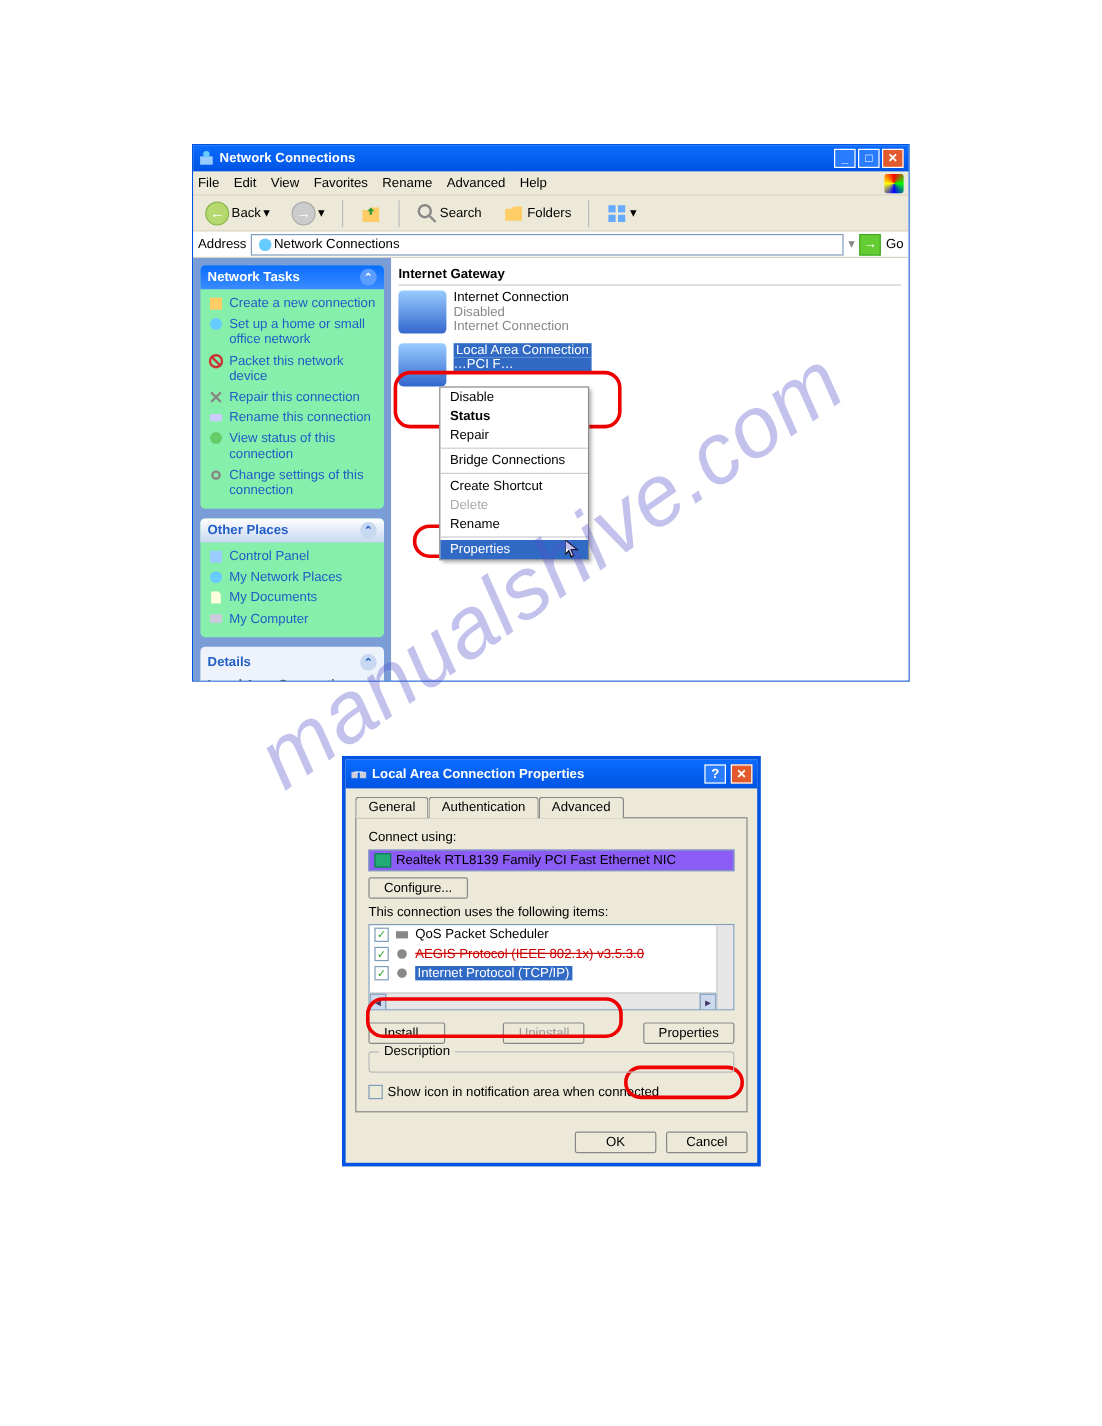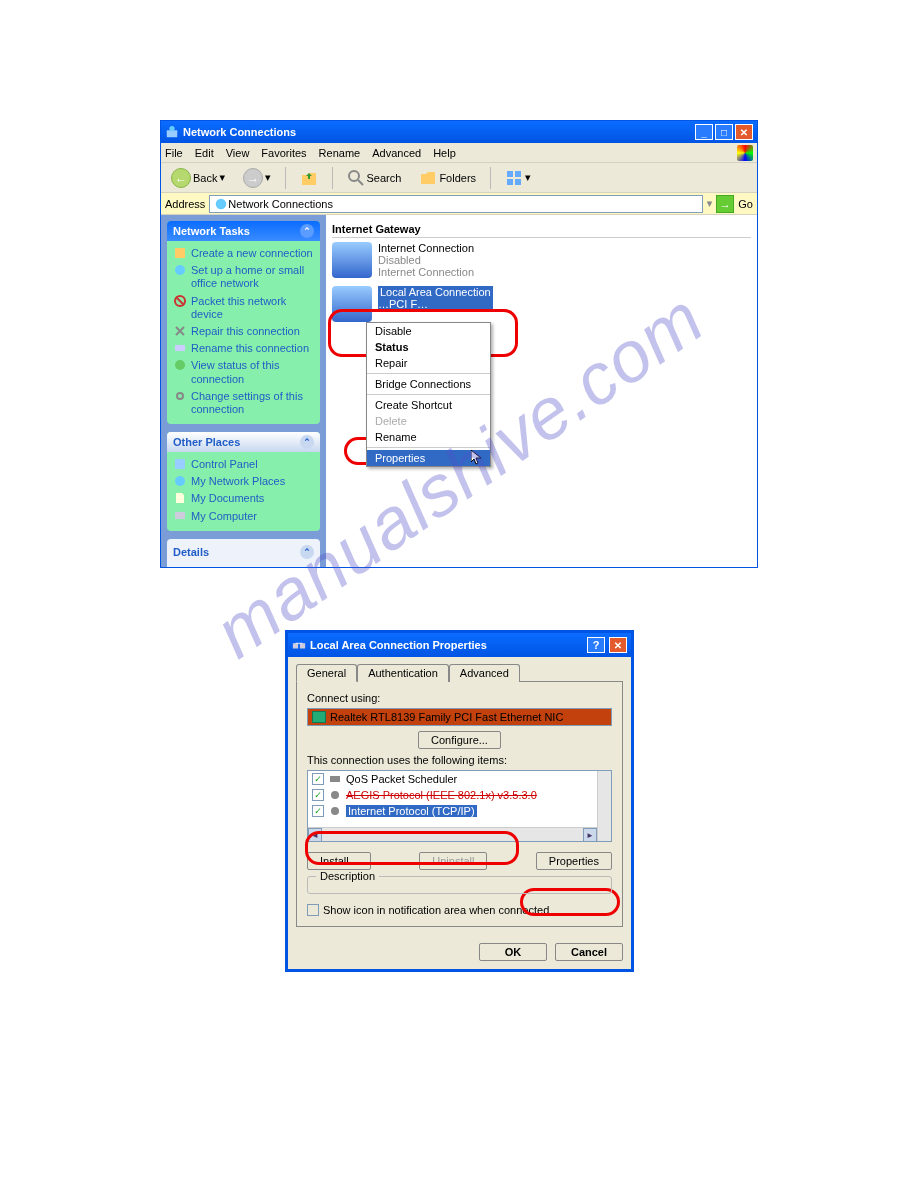--- a/index.html
+++ b/index.html
@@ -16,21 +16,21 @@
   .wctrl .close { background:#e35b2c; }
   .menubar { height:20px; background:#ece9d8; border-bottom:1px solid #d6d2c2; display:flex; align-items:center; padding:0 4px; gap:12px; }
   .menubar span { cursor:pointer; }
   .menubar .winlogo { margin-left:auto; width:16px; height:16px; background:conic-gradient(#f00,#0f0,#00f,#ff0,#f00); border-radius:2px; }
   .toolbar { height:30px; background:#ece9d8; border-bottom:1px solid #d6d2c2; display:flex; align-items:center; padding:0 4px; gap:6px; }
   .tbtn { display:flex; align-items:center; gap:2px; padding:2px 6px; border-radius:3px; cursor:pointer; }
   .tbtn .circ { width:20px; height:20px; border-radius:50%; background:#b5d96e; border:1px solid #8ab54a; display:flex; align-items:center; justify-content:center; color:#fff; font-size:12px; }
   .tbtn.gray .circ { background:#ccc; border-color:#aaa; }
   .tico { width:18px; height:18px; display:inline-block; }
   .sep { width:1px; height:22px; background:#bbb; margin:0 2px; }
-  .addressbar { height:22px; background:#fef9c3; border-bottom:1px solid #d6d2c2; display:flex; align-items:center; padding:0 4px; gap:4px; }
+  .addressbar { height:22px; background:#ffffff; border-bottom:1px solid #d6d2c2; display:flex; align-items:center; padding:0 4px; gap:4px; }
   .addressbar .field { flex:1; background:#fff; border:1px solid #7f9db9; height:18px; padding:0 4px; display:flex; align-items:center; }
   .gobtn { width:18px; height:18px; background:#6c3; border:1px solid #4a2; color:#fff; display:flex; align-items:center; justify-content:center; font-size:11px; }
   .body1 { display:flex; height:calc(100% - 94px); }
   .sidebar { width:165px; background:#7a9dd8; padding:6px; overflow:hidden; }
   .panel { background:#86efac; border-radius:4px; margin-bottom:8px; }
   .panel .phead { background:linear-gradient(#fff,#c7d8f0); color:#215dc6; font-weight:bold; padding:3px 6px; display:flex; align-items:center; border-radius:4px 4px 0 0; }
   .panel.dark .phead { background:linear-gradient(#0a6cff,#3a8cff); color:#fff; }
   .panel .phead .chev { margin-left:auto; width:14px; height:14px; border-radius:50%; background:#c7d8f0; color:#215dc6; font-size:9px; display:flex; align-items:center; justify-content:center; }
   .panel.dark .phead .chev { background:#5a9cff; color:#fff; }
   .panel ul { list-style:none; margin:0; padding:4px 6px 6px; }
@@ -56,34 +56,34 @@
   .cursor svg { width:100%; height:100%; }
 
   
   .dlg { position:absolute; left:285px; top:630px; width:349px; border:3px solid #0054e3; background:#ece9d8; font-size:11px; }
   .dlg .titlebar { height:24px; }
   .help { width:18px; height:16px; border:1px solid #fff; background:#2a7cff; display:flex; align-items:center; justify-content:center; color:#fff; margin-right:2px; }
   .tabstrip { display:flex; padding:6px 8px 0; gap:0; }
   .tab { background:#ece9d8; border:1px solid #888; border-bottom:none; padding:2px 10px; border-radius:3px 3px 0 0; position:relative; top:1px; cursor:pointer; }
   .tab.active { background:#ece9d8; z-index:1; border-bottom:1px solid #ece9d8; }
   .tabbody { margin:0 8px 8px; border:1px solid #888; background:#ece9d8; padding:10px; }
-  .field2 { background:#c2410c; border:1px solid #7f9db9; padding:2px 4px; display:flex; align-items:center; gap:4px; }
+  .field2 { background:#8b5cf6; border:1px solid #7f9db9; padding:2px 4px; display:flex; align-items:center; gap:4px; }
   .btn2 { background:#ece9d8; border:1px solid #888; padding:2px 12px; cursor:pointer; border-radius:2px; }
   .btn2.dis { color:#999; }
   .listbox { background:#fff; border:1px solid #7f9db9; height:72px; position:relative; overflow:hidden; }
   .listbox .row { padding:1px 4px; display:flex; align-items:center; gap:4px; }
   .listbox .row .cb { width:12px; height:12px; border:1px solid #7f9db9; display:flex; align-items:center; justify-content:center; font-size:9px; color:#21a121; }
   .listbox .row.hl .txt { background:#316ac5; color:#fff; padding:0 2px; }
   .scrollv { position:absolute; right:0; top:0; bottom:0; width:14px; background:#e6e6e6; border-left:1px solid #ccc; }
   .scrollh { position:absolute; left:0; right:14px; bottom:0; height:14px; background:#e6e6e6; border-top:1px solid #ccc; display:flex; }
   .scrollh .arr { width:14px; height:14px; background:#ccd9ec; border:1px solid #7f9db9; display:flex; align-items:center; justify-content:center; font-size:8px; color:#436; }
   .scrollh .track { flex:1; }
   .groupbox { border:1px solid #bbb; border-radius:3px; padding:8px; margin-top:6px; position:relative; }
   .groupbox .glabel { position:absolute; top:-7px; left:8px; background:#ece9d8; padding:0 4px; }
-  .dlgfoot { display:flex; justify-content:flex-end; gap:8px; padding:8px;font-weight:bold; }
+  .dlgfoot { display:flex; justify-content:flex-end; gap:8px; padding:8px; }
   .nicico { width:14px; height:12px; background:#2a7; border:1px solid #175; display:inline-block; }
   .strike { text-decoration:line-through; color:#c00; }
   svg.si { width:14px; height:14px; vertical-align:middle; }
 </style>
 </head>
 <body>
 
 <div class="watermark">manualshive.com</div>
 
 <div class="win1">
@@ -274,21 +274,21 @@
     <div class="tab active">General</div>
     <div class="tab">Authentication</div>
     <div class="tab">Advanced</div>
   </div>
   <div class="tabbody">
     <div style="margin-bottom:4px">Connect using:</div>
     <div class="field2">
       <span class="nicico"></span>
       <span>Realtek RTL8139 Family PCI Fast Ethernet NIC</span>
     </div>
-    <div style="text-align:center;margin:8px 0">
+    <div style="text-align:left;margin:8px 0">
       <span class="btn2">Configure...</span>
     </div>
     <div style="margin-bottom:4px">This connection uses the following items:</div>
     <div class="listbox">
       <div class="row">
         <span class="cb">✓</span>
         <svg class="si" viewBox="0 0 14 14">
             <rect x="2" y="4" width="10" height="6" fill="#888"></rect>
           </svg>
         <span class="txt">QoS Packet Scheduler</span>

